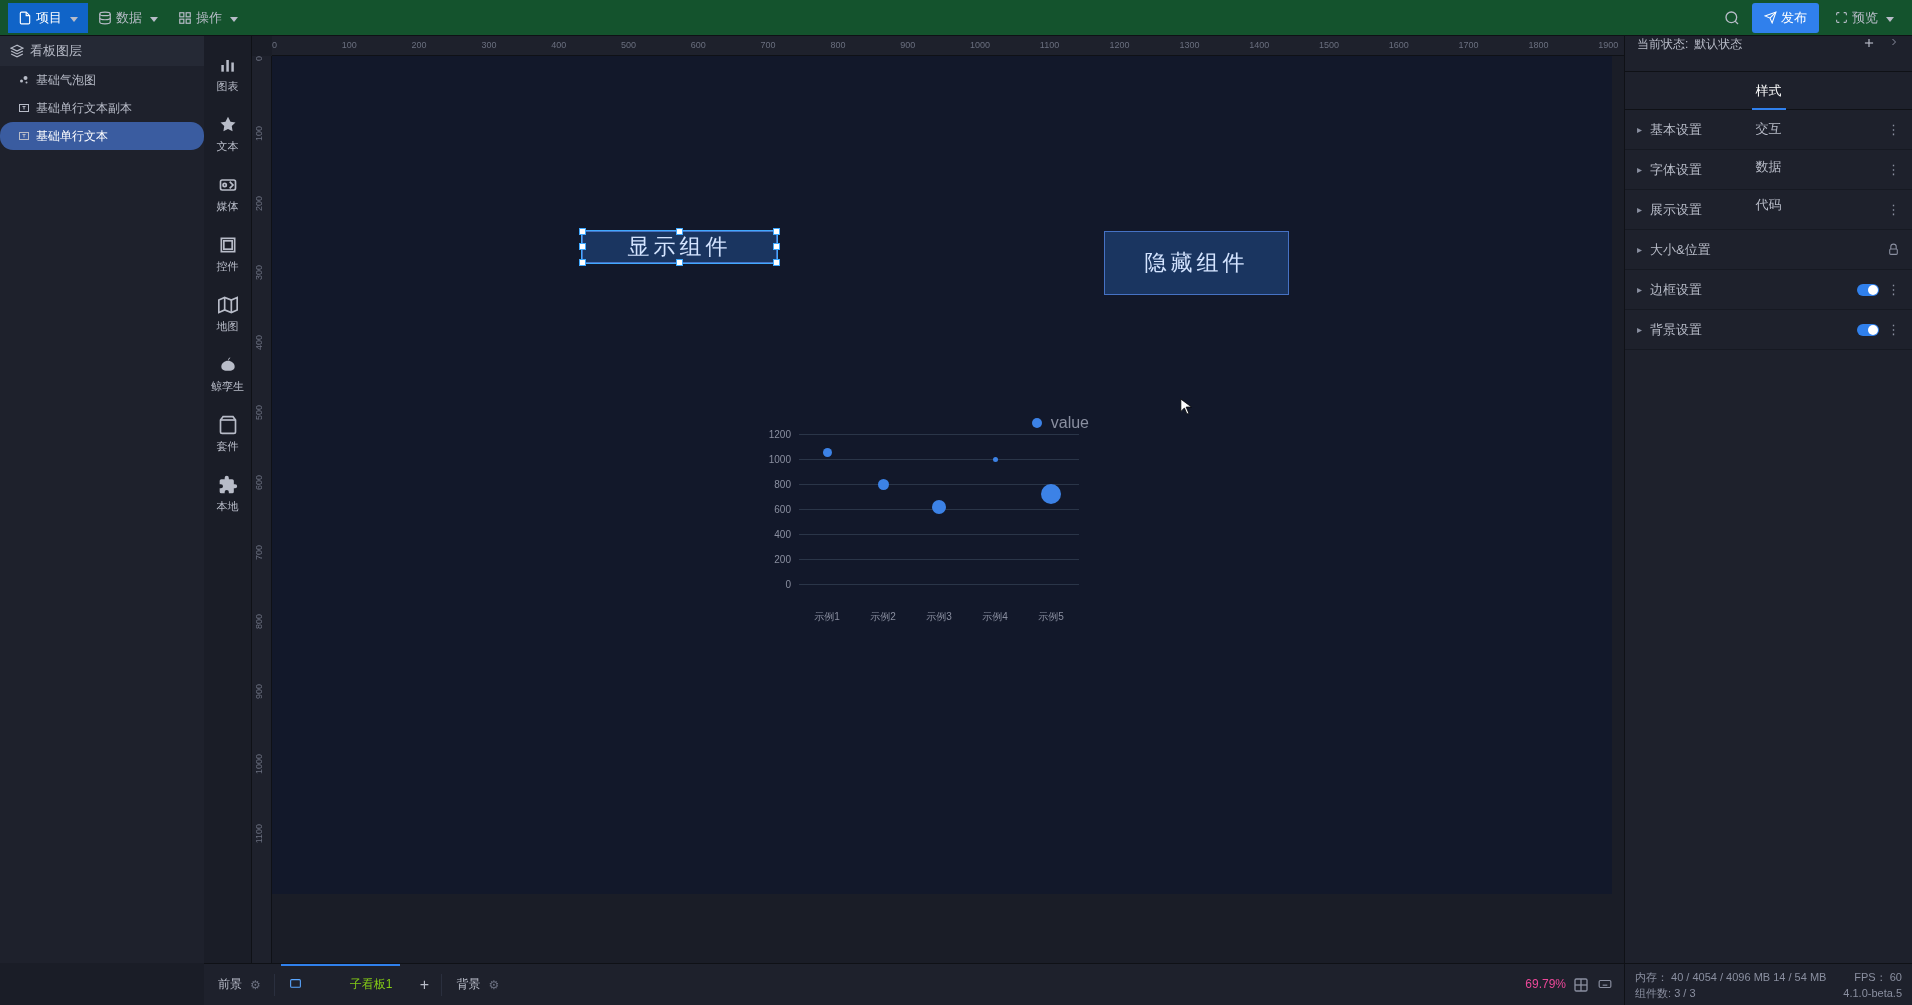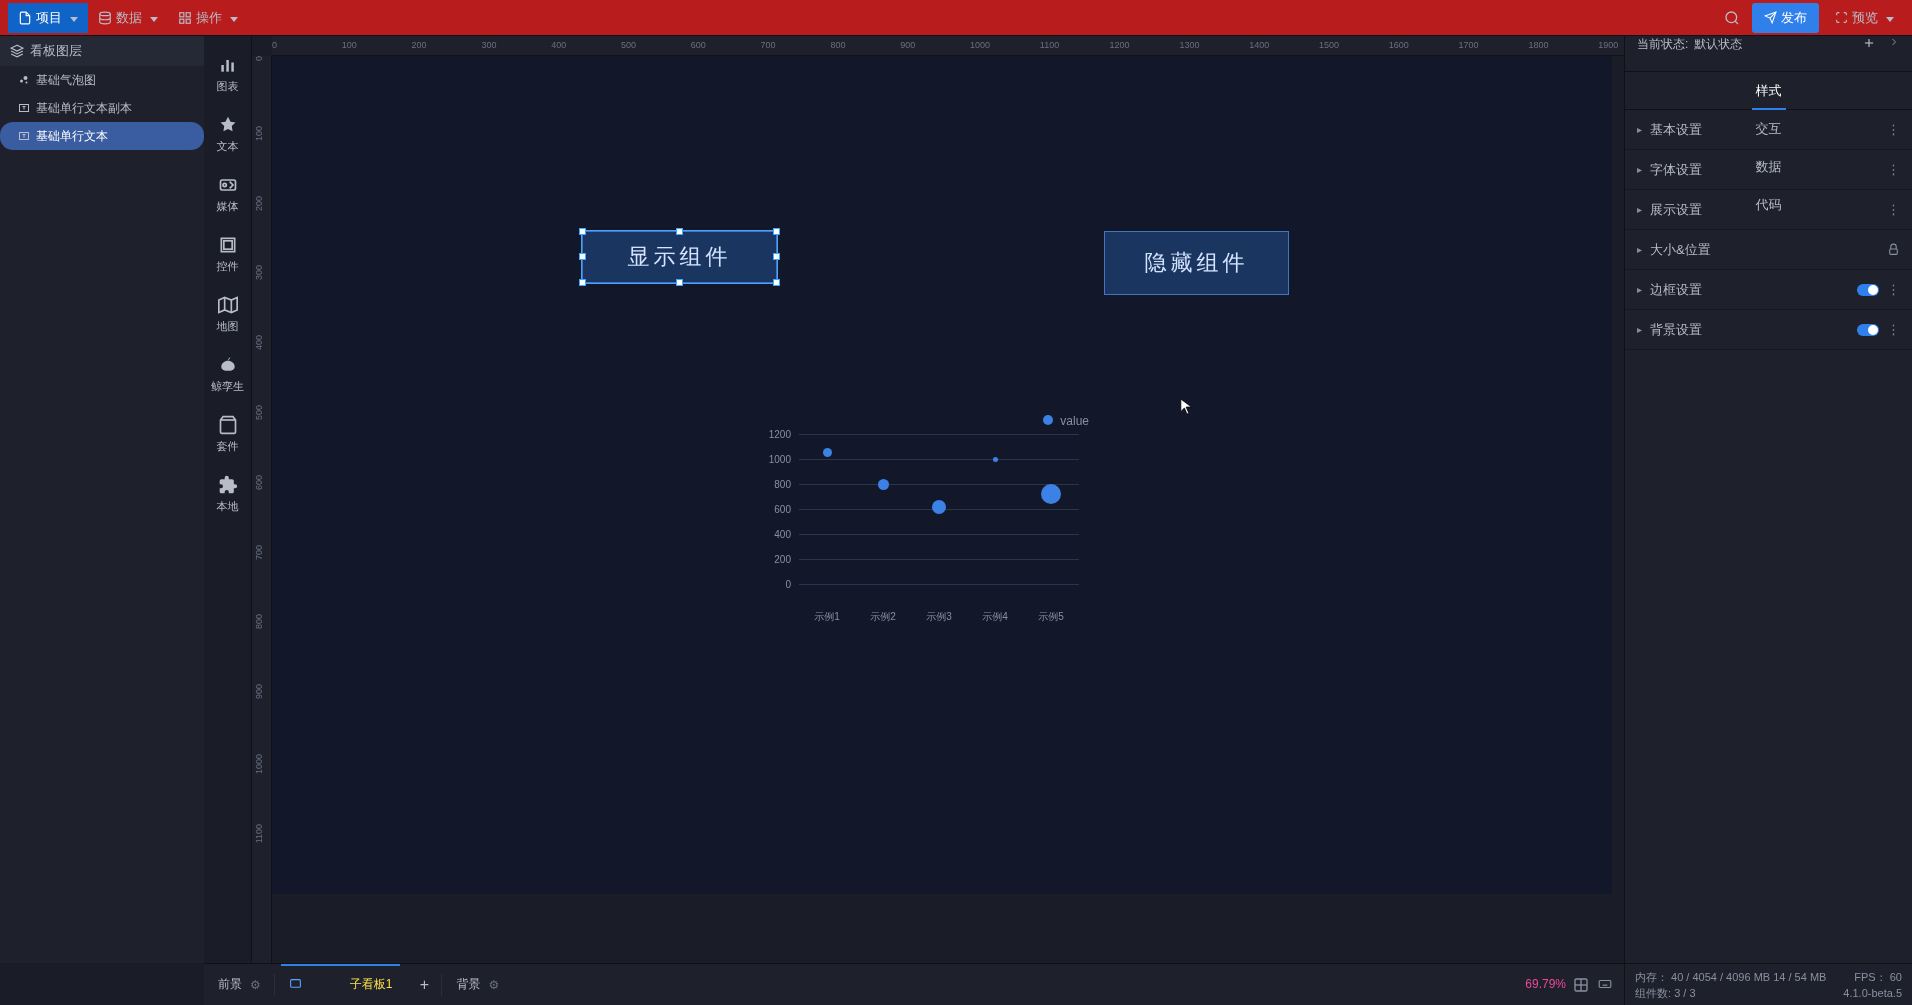--- a/index.html
+++ b/index.html
@@ -10,21 +10,21 @@
   width: 1912px;
   height: 1005px;
   overflow: hidden;
   font-size: 13px;
   position: relative;
 }
 
 
 .top-menu {
   height: 36px;
-  background: #b91c1c;
+  background: #14532d;
   border-bottom: 1px solid #0f1116;
   display: flex;
   align-items: center;
   padding: 0 8px;
 }
 .top-menu .menu-item {
   display: flex;
   align-items: center;
   gap: 4px;
   padding: 6px 10px;
@@ -303,21 +303,21 @@
   cursor: pointer;
   position: relative;
 }
 .bottom-tab.sep::after {
   content: "";
   position: absolute;
   right: 0; top: 10px; bottom: 10px;
   width: 1px;
   background: #2a2f3e;
 }
-.bottom-tab.active { color: #fde047; gap: 48px; }
+.bottom-tab.active { color: #84cc16; gap: 48px; }
 .bottom-tab.active::before {
   content: "";
   position: absolute;
   top: 0; left: 6px; right: 6px;
   height: 2px;
   background: #3080ec;
 }
 .add-tab { width: 36px; justify-content: center; font-size: 16px; }
 .gear-sm { font-size: 12px; color: #6a6f7f; margin-left: 3px; }
 .bottom-right {
@@ -562,38 +562,38 @@
         <div class="tick" style="top: 418.8px;">600</div>
         <div class="tick" style="top: 488.6px;">700</div>
         <div class="tick" style="top: 558.4px;">800</div>
         <div class="tick" style="top: 628.2px;">900</div>
         <div class="tick" style="top: 698px;">1000</div>
         <div class="tick" style="top: 767.8px;">1100</div>
       </div>
     <div class="canvas-viewport">
       <div class="canvas">
 
-        <div class="widget-box widget-selected" style="top:175px; left:310px; width:195px; height:52px;">
+        <div class="widget-box widget-selected" style="top:175px; left:310px; width:195px; height:32px;">
           <span>显示组件</span>
           <div class="sel-handle" style="top:-4px; left:-4px;"></div>
           <div class="sel-handle" style="top:-4px; left:calc(50% - 4px);"></div>
           <div class="sel-handle" style="top:-4px; right:-4px;"></div>
           <div class="sel-handle" style="top:calc(50% - 4px); left:-4px;"></div>
           <div class="sel-handle" style="top:calc(50% - 4px); right:-4px;"></div>
           <div class="sel-handle" style="bottom:-4px; left:-4px;"></div>
           <div class="sel-handle" style="bottom:-4px; left:calc(50% - 4px);"></div>
           <div class="sel-handle" style="bottom:-4px; right:-4px;"></div>
         </div>
 
         <div class="widget-box" style="top:175px; left:832px; width:185px; height:64px;">
           <span>隐藏组件</span>
         </div>
 
         <div class="bubble-chart" style="top:358px; left:507px;">
-          <div style="text-align:right; font-size:12px;">
+          <div style="text-align:right; font-size:16px;">
             <span class="legend-dot"></span>
             <span style="margin-left:4px;">value</span>
           </div>
           <div class="chart-grid" id="chart-grid">
               <div class="grid-line" style="top: 150px;"></div>
               <div class="y-label" style="top: 150px;">0</div>
               <div class="grid-line" style="top: 125px;"></div>
               <div class="y-label" style="top: 125px;">200</div>
               <div class="grid-line" style="top: 100px;"></div>
               <div class="y-label" style="top: 100px;">400</div>

